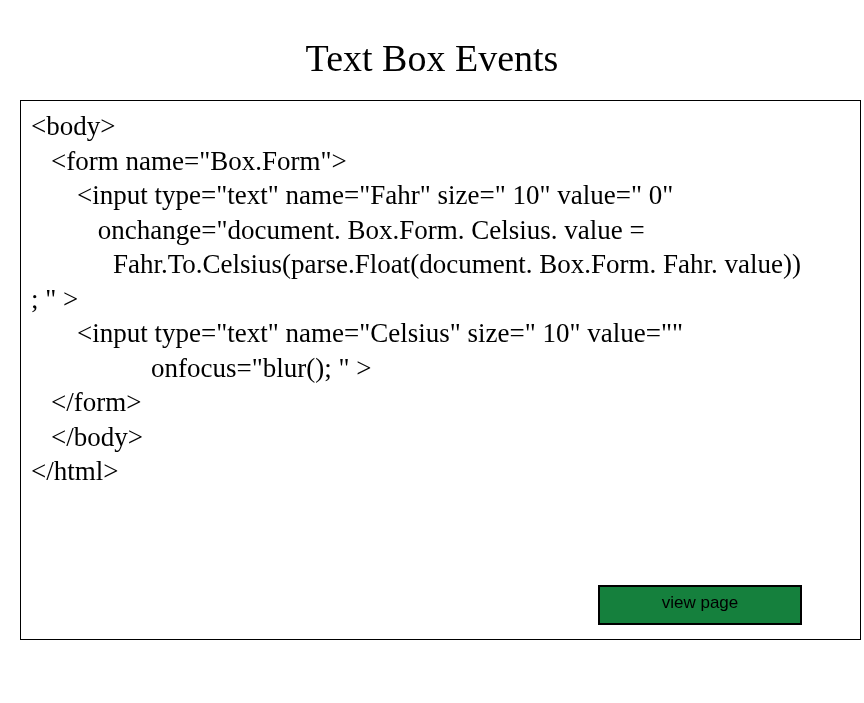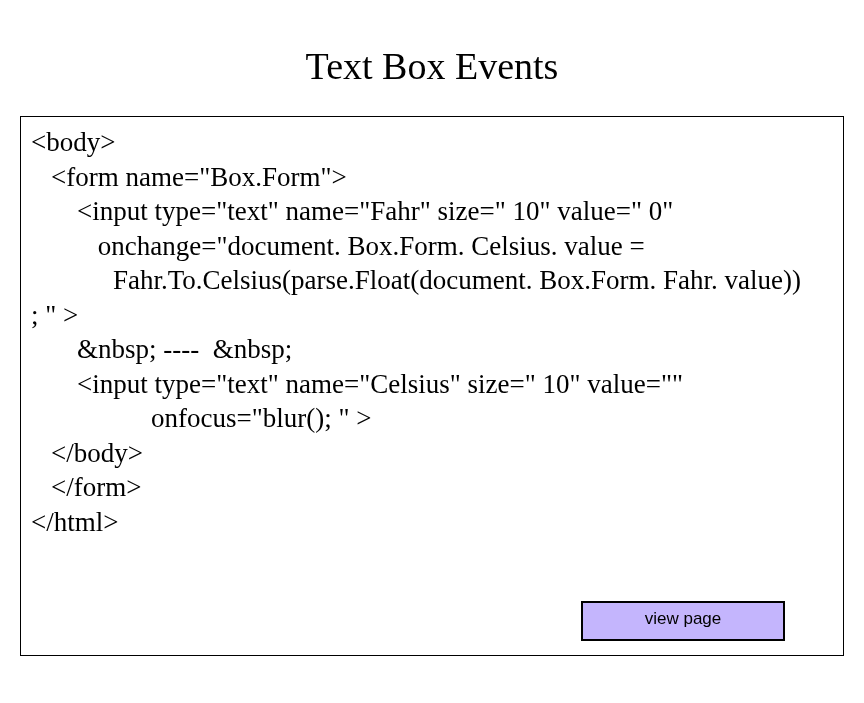--- a/index.html
+++ b/index.html
@@ -14,26 +14,26 @@
   .slide {
     width: 864px;
     height: 703px;
     position: relative;
     box-sizing: border-box;
   }
   .title {
     text-align: center;
     font-size: 38px;
     font-weight: normal;
-    margin: 8px;
+    margin: 0;
     padding-top: 36px;
     padding-bottom: 20px;
   }
   .code-box {
-    margin: 0 20px 0 20px;
+    margin: 0 3px 0 20px;
     border: 1px solid #000;
     padding: 8px 10px 10px 10px;
     font-size: 27px;
     line-height: 1.28;
     position: relative;
     min-height: 540px;
     box-sizing: border-box;
   }
   .code-line {
     white-space: pre;
@@ -43,43 +43,42 @@
   .indent3 { padding-left: 60px; }
   .indent4 { padding-left: 82px; }
   .indent5 { padding-left: 120px; }
   .view-btn {
     position: absolute;
     right: 58px;
     bottom: 14px;
     width: 200px;
     height: 36px;
     border: 2px solid #000;
-    background: #c4b5fd;
+    background: #15803d;
     font-family: Arial, Helvetica, sans-serif;
     font-size: 17px;
     text-align: center;
     line-height: 32px;
     cursor: pointer;
   }
 </style>
 </head>
 <body>
 
 <div class="slide">
   <h1 class="title">Text Box Events</h1>
 
   <div class="code-box">
     <div class="code-line">&lt;body&gt;</div>
     <div class="code-line indent1">&lt;form name="Box.Form"&gt;</div>
     <div class="code-line indent2">&lt;input type="text" name="Fahr" size=" 10" value=" 0"</div>
     <div class="code-line indent3"> onchange="document. Box.Form. Celsius. value =</div>
     <div class="code-line indent4">Fahr.To.Celsius(parse.Float(document. Box.Form. Fahr. value))</div>
     <div class="code-line">; " &gt;</div>
-    <div class="code-line indent2">&amp;nbsp; ----  &amp;nbsp;</div>
     <div class="code-line indent2">&lt;input type="text" name="Celsius" size=" 10" value=""</div>
     <div class="code-line indent5">onfocus="blur(); " &gt;</div>
+    <div class="code-line indent1">&lt;/form&gt;</div>
     <div class="code-line indent1">&lt;/body&gt;</div>
-    <div class="code-line indent1">&lt;/form&gt;</div>
     <div class="code-line">&lt;/html&gt;</div>
 
     <div class="view-btn">view page</div>
   </div>
 </div>
 
 </body></html>

